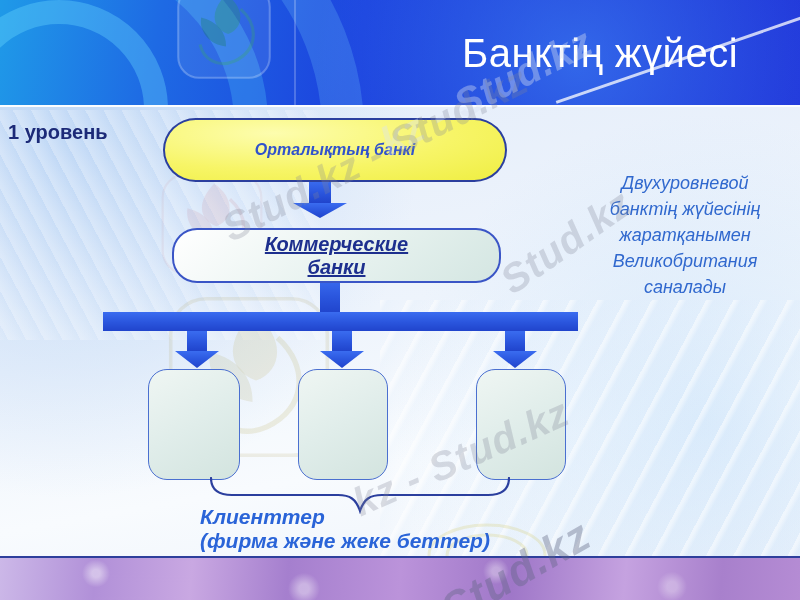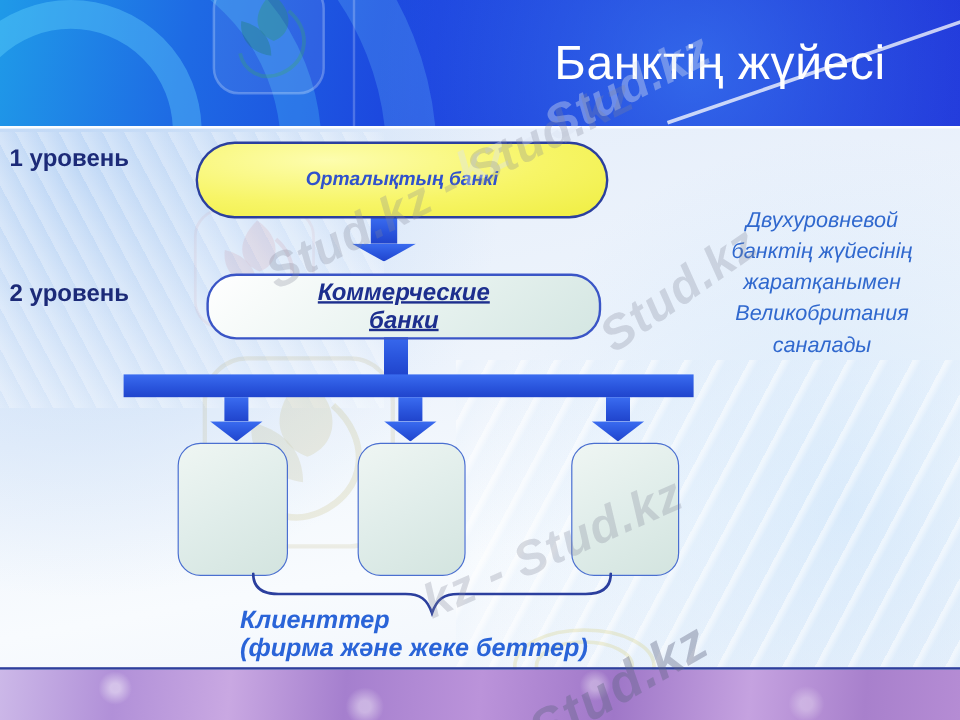--- a/index.html
+++ b/index.html
@@ -144,21 +144,20 @@
     <path class="p1" d="M52 14 C36 30 38 46 54 52 C70 46 70 26 52 14 Z"></path>
     <path class="p2" d="M28 36 C44 40 52 50 52 64 C36 62 26 50 28 36 Z"></path>
     <path class="p3" d="M66 28 C84 44 82 68 60 78 C44 85 30 76 27 62"></path>
   </svg>
   <svg class="wlogo ring-yellow" viewBox="0 0 134 84">
     <ellipse cx="67" cy="40" rx="58" ry="30"></ellipse>
     <ellipse cx="67" cy="40" rx="40" ry="20"></ellipse>
   </svg>
 
   <div class="lvl lvl1">1 уровень</div>
-  <div class="lvl lvl2">2 уровень</div>
 
   <div class="node ellipse">
     <span>Орталықтың банкі</span>
   </div>
 
   <div class="seg blue" style="left:309px;top:181px;width:22px;height:22px;"></div>
   <div class="head blue" style="left:293px;top:203px;width:54px;height:15px;"></div>
 
   <div class="node commbox">
     <span class="prelines">Коммерческие

